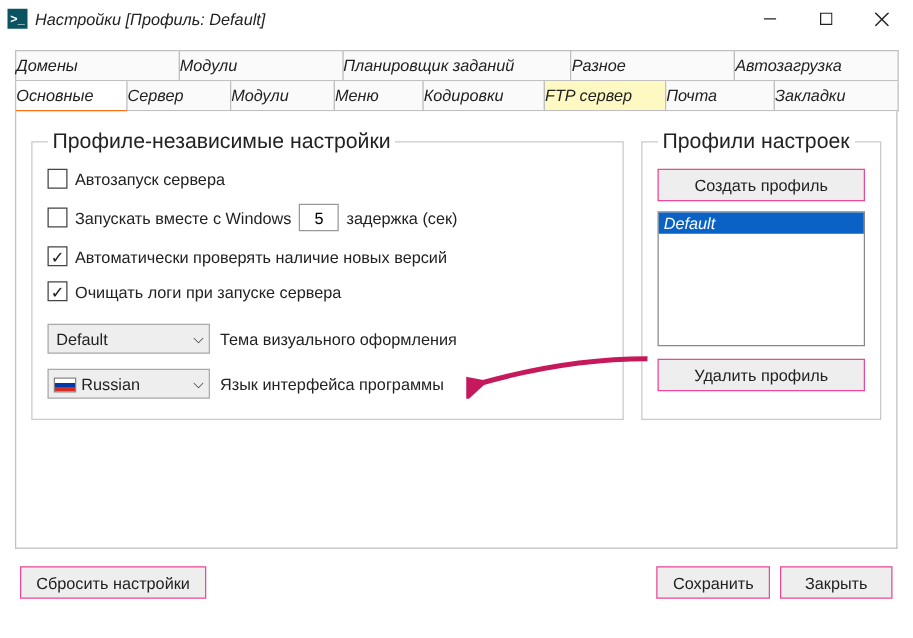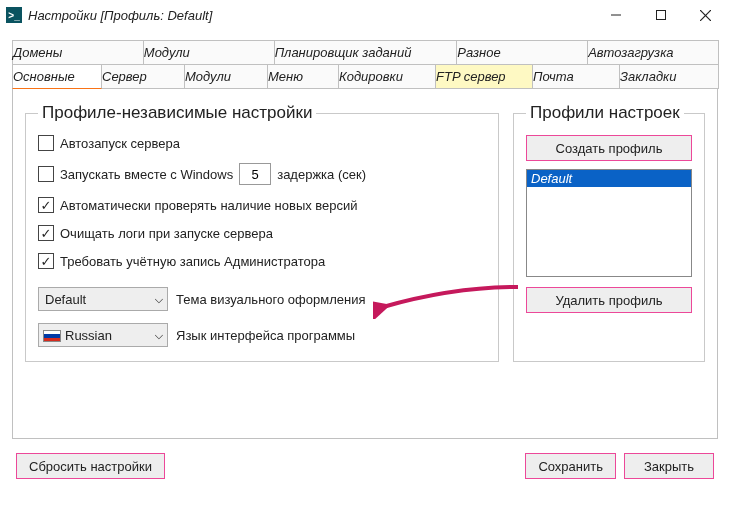--- a/index.html
+++ b/index.html
@@ -237,24 +237,20 @@
         <div class="row">
           <span class="chk checked"></span>
           <span>Автоматически проверять наличие новых версий</span>
         </div>
 
         <div class="row">
           <span class="chk checked"></span>
           <span>Очищать логи при запуске сервера</span>
         </div>
 
-        <div class="row">
-          <span class="chk checked"></span>
-          <span>Требовать учётную запись Администратора</span>
-        </div>
 
         <div class="row" style="margin-top:18px">
           <span class="combo">
             <span>Default</span>
             <span class="chev">⌵</span>
           </span>
           <span>Тема визуального оформления</span>
         </div>
 
         <div class="row">

